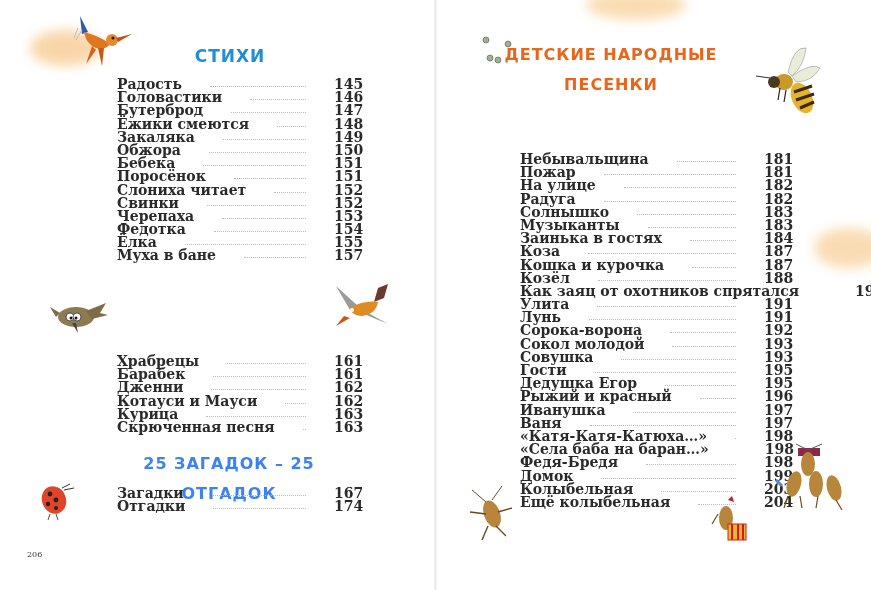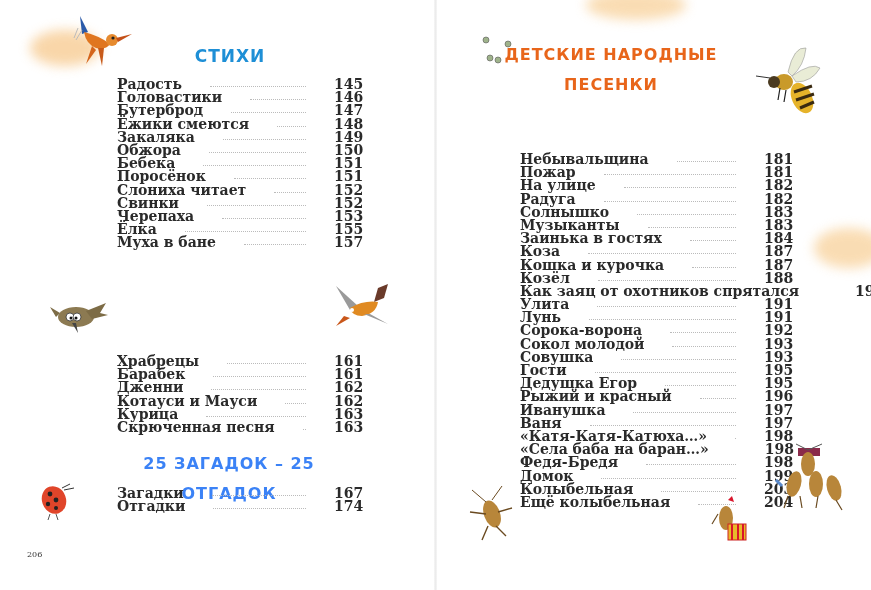--- a/index.html
+++ b/index.html
@@ -111,20 +111,25 @@
         <span class="title">Свинки</span>
         <span class="dots"></span>
         <span class="page-num">152</span>
       </li>
     <li>
         <span class="title">Черепаха</span>
         <span class="dots"></span>
         <span class="page-num">153</span>
       </li>
     <li>
+        <span class="title">Федотка</span>
+        <span class="dots"></span>
+        <span class="page-num">154</span>
+      </li>
+    <li>
         <span class="title">Ёлка</span>
         <span class="dots"></span>
         <span class="page-num">155</span>
       </li>
     <li>
         <span class="title">Муха в бане</span>
         <span class="dots"></span>
         <span class="page-num">157</span>
       </li>
   </ul>

